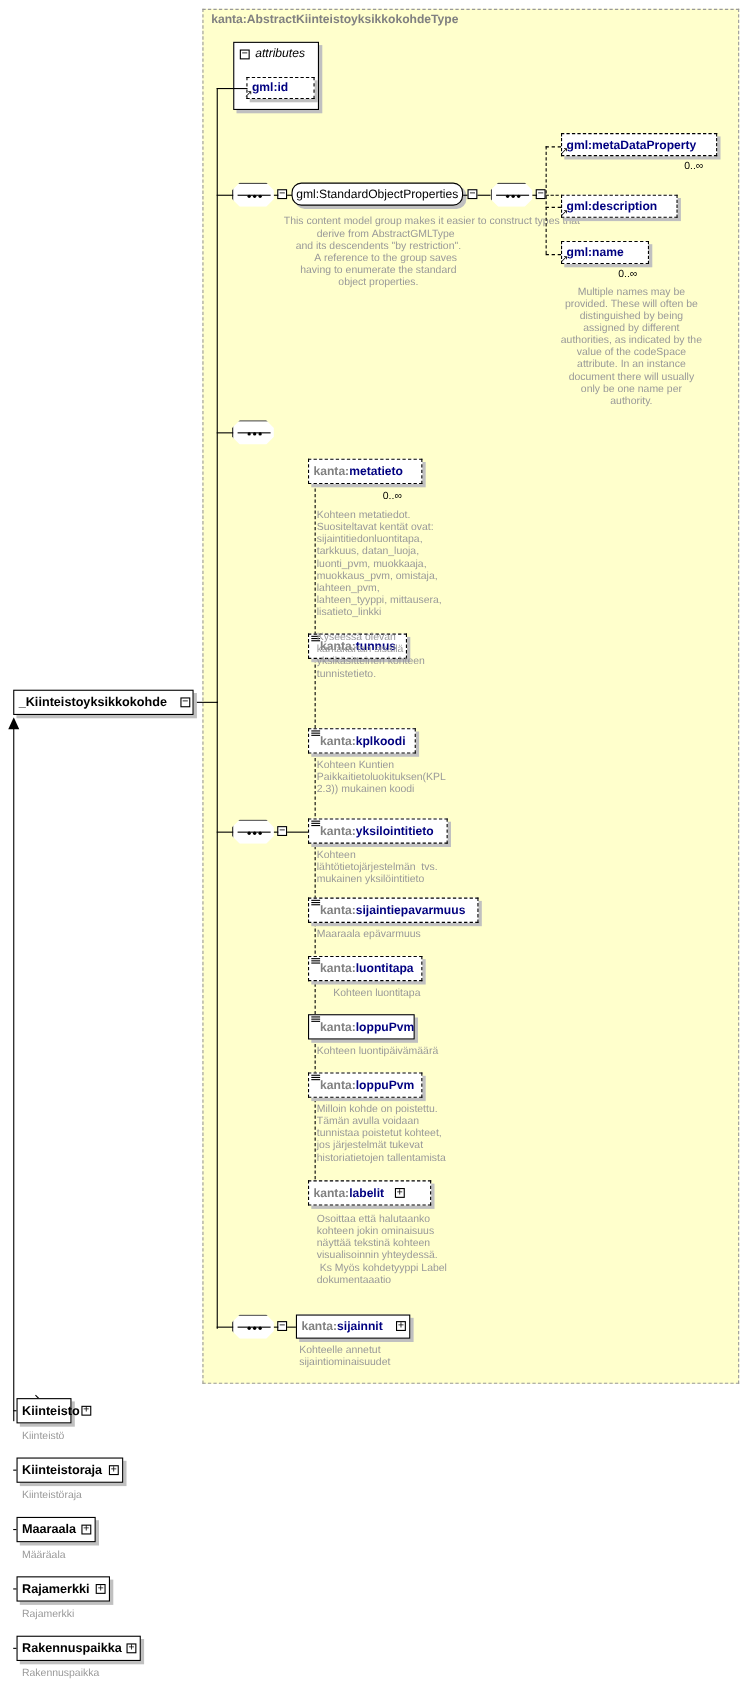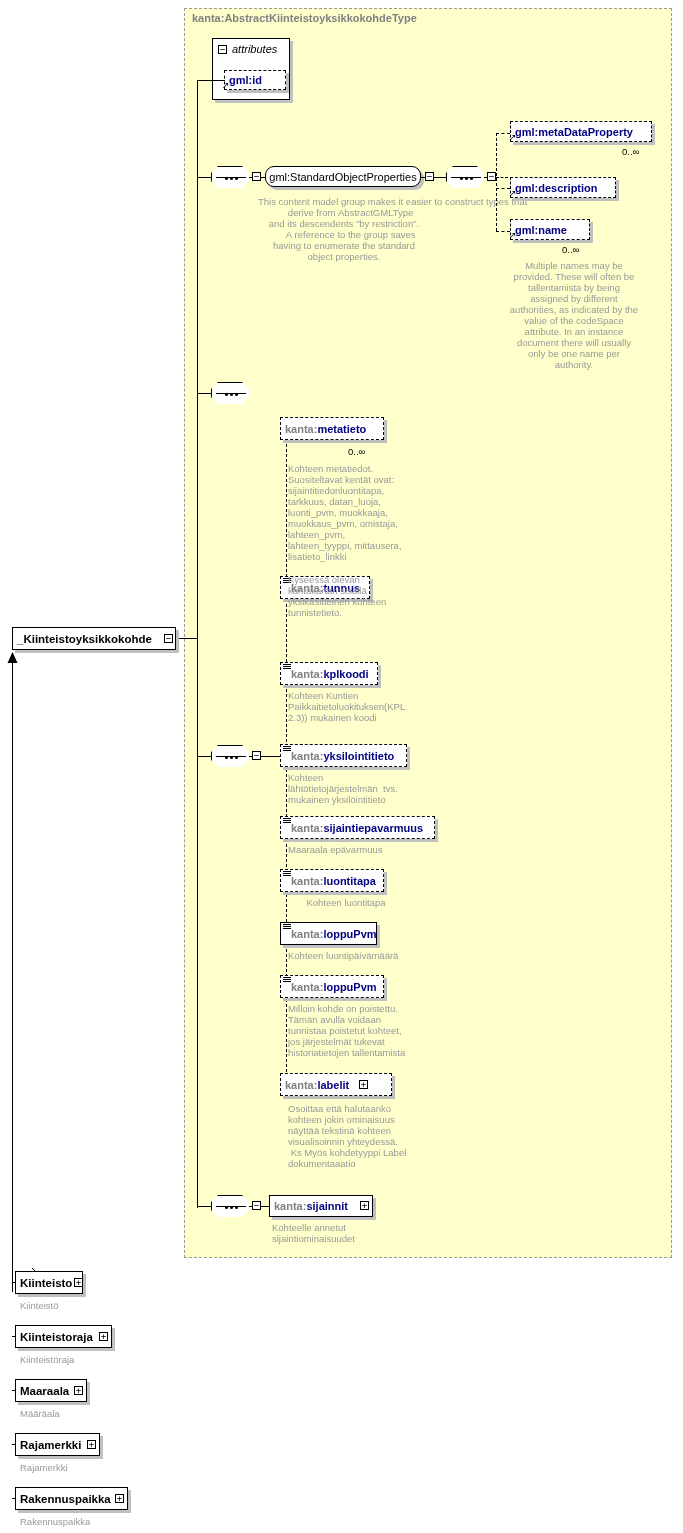--- a/index.html
+++ b/index.html
@@ -164,21 +164,21 @@
   <span class="lbl">gml:description</span>
 </div>
 <div class="abs arr" style="left:509px;top:189px;">↗</div>
 
 <div class="abs hd" style="left:496px;top:231px;width:14px;"></div>
 <div class="abs nodebox dashed" style="left:510px;top:219px;width:80px;height:21px;">
   <span class="lbl">gml:name</span>
 </div>
 <div class="abs arr" style="left:509px;top:231px;">↗</div>
 <div class="abs occ" style="left:562px;top:244px;">0..∞</div>
-<div class="abs desc" style="left:508px;top:260px;width:132px;">Multiple names may be provided.  These will often be tallentamista by being assigned by different authorities, as indicated by the value of the codeSpace attribute.  In an instance document there will usually only be one name per authority.</div>
+<div class="abs desc" style="left:508px;top:260px;width:132px;">Multiple names may be provided.  These will often be distinguished by being assigned by different authorities, as indicated by the value of the codeSpace attribute.  In an instance document there will usually only be one name per authority.</div>
 
 <div class="abs seq" style="left:211px;top:382px;">
   <div class="bar"></div>
   <div class="dots">
       <u></u>
       <u></u>
       <u></u>
     </div>
 </div>
 <div class="abs h" style="left:197px;top:393px;width:15px;"></div>
@@ -251,21 +251,21 @@
 
 <div class="abs hd" style="left:286px;top:881px;width:7px;"></div>
 <div class="abs nodebox dashed" style="left:280px;top:869px;width:104px;height:23px;">
   <span class="rep">
       <i></i>
       <i></i>
       <i></i>
     </span>
   <span class="lbl" style="margin-left:6px;"><span class="ns">kanta:</span><span>luontitapa</span></span>
 </div>
-<div class="abs desc left" style="left:276px;top:897px;width:140px;text-align:center;">Kohteen luontitapa</div>
+<div class="abs desc left" style="left:303px;top:897px;width:140px;">Kohteen luontitapa</div>
 
 <div class="abs h" style="left:286px;top:934px;width:7px;"></div>
 <div class="abs nodebox" style="left:280px;top:922px;width:97px;height:23px;">
   <span class="rep">
       <i></i>
       <i></i>
       <i></i>
     </span>
   <span class="lbl" style="margin-left:6px;"><span class="ns">kanta:</span><span>loppuPvm</span></span>
 </div>
@@ -314,21 +314,21 @@
 
 <div class="abs v" style="left:12px;top:660px;height:632px;"></div>
 <svg class="abs" style="left:7px;top:652px;width:11px;height:12px;">
   <polygon points="5.5,0 0.5,11 10.5,11" fill="#000000"></polygon>
 </svg>
 
 <svg class="abs" style="left:32px;top:1268px;width:14px;height:14px;">
     <path d="M0,0 L13,13" stroke="#000" fill="none" stroke-width="1"></path>
   </svg>
 <div class="abs h" style="left:12px;top:1282px;width:20px;"></div>
-<div class="abs nodebox subbox" style="left:15px;top:1271px;width:68px;height:23px;">
+<div class="abs nodebox subbox" style="left:15px;top:1271px;width:50px;height:23px;">
   <span class="lbl">Kiinteisto</span>
 </div>
 <div class="abs exp" style="left:74px;top:1278px;">+</div>
 <div class="abs desc left" style="left:20px;top:1300px;width:130px;">Kiinteistö</div>
 
 <div class="abs h" style="left:12px;top:1336px;width:20px;"></div>
 <div class="abs nodebox subbox" style="left:15px;top:1325px;width:97px;height:23px;">
   <span class="lbl">Kiinteistoraja</span>
 </div>
 <div class="abs exp" style="left:99px;top:1332px;">+</div>

